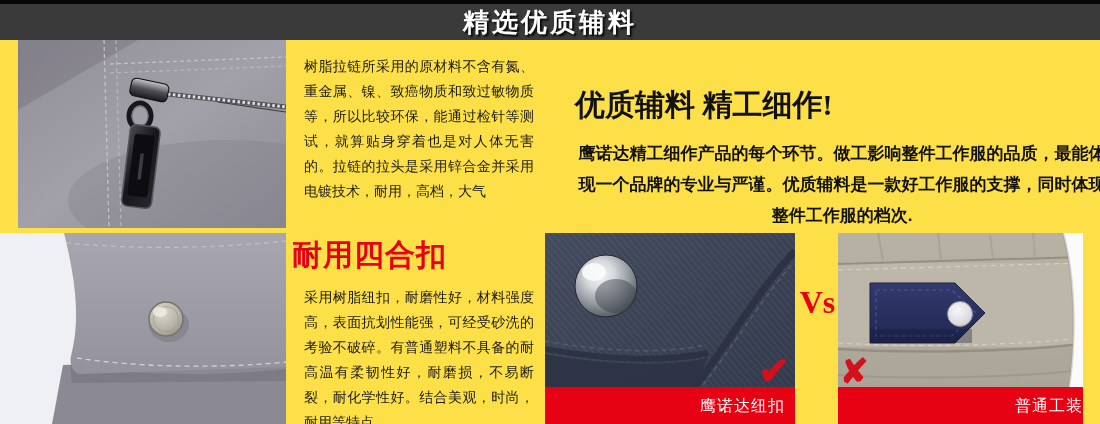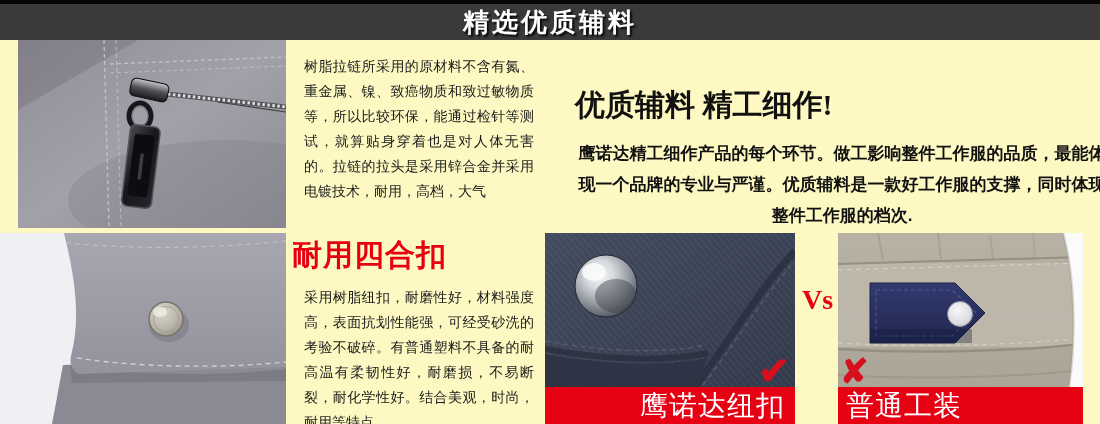--- a/index.html
+++ b/index.html
@@ -1,17 +1,17 @@
 <!DOCTYPE html>
 <html><head>
 <meta charset="utf-8">
 <style>
   html,body { margin:0; padding:0; background:#fff; }
   .stage {
-    position:relative; width:1100px; height:424px; background:#fef9c3;
+    position:relative; width:1100px; height:424px; background:#fde047;
     overflow:hidden; font-family:"Liberation Sans", sans-serif;
   }
 
   
   .banner {
     position:absolute; left:0; top:0; width:1100px; height:40px;
     background:#3a3a3a; border-top:4px solid #060606; box-sizing:border-box;
     display:flex; align-items:center; justify-content:center;
   }
   .banner-title {
@@ -50,32 +50,32 @@
   }
 
   
   .compare { position:absolute; top:233px; }
   #cmp-left  { left:545px; width:250px; height:191px; }
   #cmp-right { left:838px; width:245px; height:191px; }
   .cmp-photo { position:absolute; left:0; top:0; }
   .cmp-bar {
     position:absolute; left:0; bottom:0; width:100%; height:37px;
     background:#e60113; color:#ffffff; font-family:"Liberation Serif", serif;
-    font-size:28px; line-height:37px; box-sizing:border-box; letter-spacing:1px;
+    font-size:16px; line-height:37px; box-sizing:border-box; letter-spacing:1px;
   }
   #cmp-left  .cmp-bar { text-align:right; padding-right:10px; }
-  #cmp-right .cmp-bar { text-align:left;  padding-left:8px; }
+  #cmp-right .cmp-bar { text-align:right;  padding-left:8px; }
   .mark { position:absolute; font-weight:bold; color:#d60f1c; line-height:1; z-index:3; }
   #check-mark { right:5px; top:119px; font-size:38px; }
   #cross-mark { left:2px;  top:121px; font-size:34px; }
 
   #vs {
     position:absolute; left:795px; top:286px; width:45px; text-align:center;
     font-family:"Liberation Serif", serif; font-weight:bold; color:#e60012;
-    font-size:28px; line-height:1;
+    font-size:32px; line-height:1;
   }
 </style>
 </head>
 <body>
 
 <div class="stage">
 
   <div class="banner">
     <span class="banner-title">精选优质辅料</span>
   </div>

